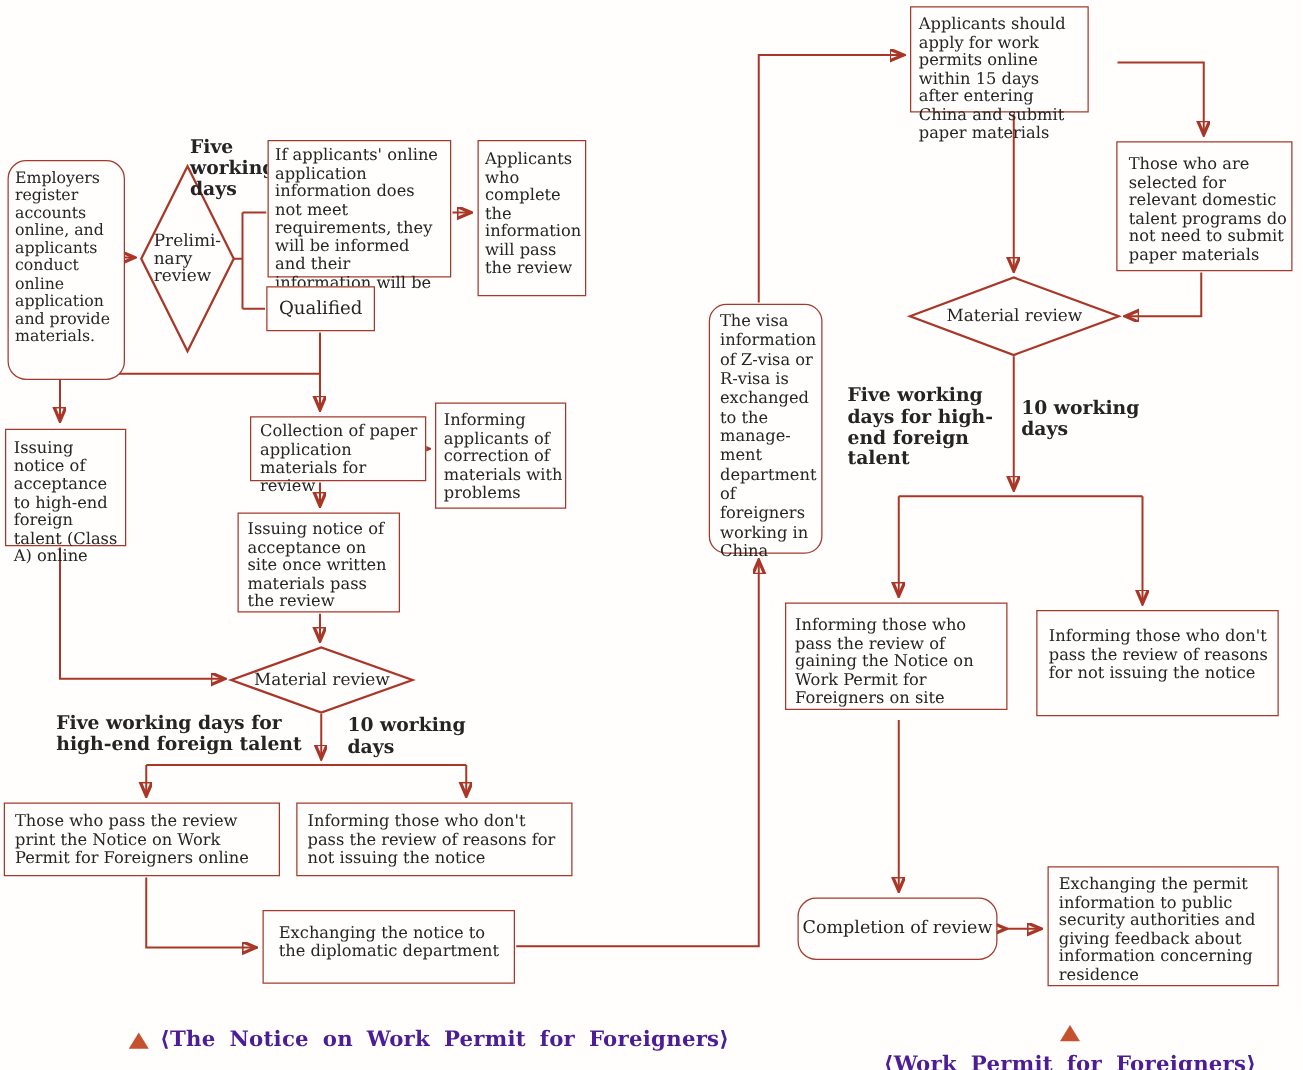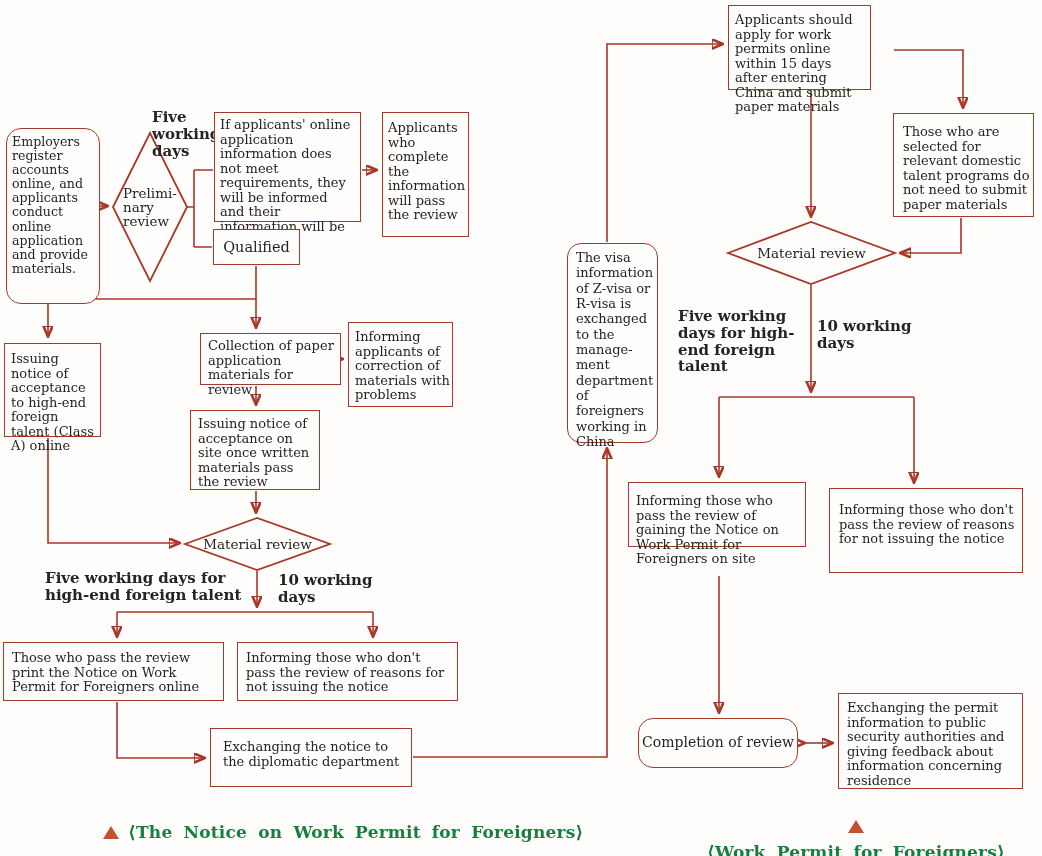--- a/index.html
+++ b/index.html
@@ -27,21 +27,21 @@
   .dlabel{
     position:absolute;box-sizing:border-box;text-align:center;
     font-size:13.5px;line-height:1.05;background:transparent;
   }
   .flabel{
     position:absolute;box-sizing:border-box;
     font-size:15px;line-height:1.12;background:transparent;font-weight:bold;
   }
   .legend{
     position:absolute;display:flex;align-items:center;gap:9px;
-    font-size:17px;font-weight:bold;color:#15803d;word-spacing:5px;letter-spacing:.2px;
+    font-size:17px;font-weight:bold;color:#4c1d95;word-spacing:5px;letter-spacing:.2px;
   }
   .tri{
     width:0;height:0;flex:0 0 auto;
     border-left:8px solid transparent;border-right:8px solid transparent;
     border-bottom:13px solid var(--legend-marker);
   }
 </style>
 </head>
 <body>
 
@@ -129,21 +129,21 @@
   <div class="node" style="left:728px;top:5px;width:143px;height:85px;padding:7px 3px 2px 6px;">Applicants should apply for work permits online within 15 days after entering China and submit paper materials</div>
 
   <div class="node" style="left:893px;top:113px;width:141px;height:104px;padding:11px 3px 2px 9px;">Those who are selected for relevant domestic talent programs do not need to submit paper materials</div>
 
   <div class="dlabel" style="left:728px;top:246px;width:167px;">Material review</div>
 
   <div class="flabel" style="left:678px;top:308px;width:130px;">Five working days for high-end foreign talent</div>
 
   <div class="flabel" style="left:817px;top:318px;width:120px;">10 working days</div>
 
-  <div class="node" style="left:628px;top:482px;width:178px;height:65px;padding:11px 3px 2px 7px;">Informing those who pass the review of gaining the Notice on Work Permit for Foreigners on site</div>
+  <div class="node" style="left:628px;top:482px;width:178px;height:86px;padding:11px 3px 2px 7px;">Informing those who pass the review of gaining the Notice on Work Permit for Foreigners on site</div>
 
   <div class="node" style="left:829px;top:488px;width:194px;height:85px;padding:14px 3px 2px 9px;">Informing those who don't pass the review of reasons for not issuing the notice</div>
 
   <div class="node rounded center" style="left:638px;top:718px;width:160px;height:50px;font-size:14px;">Completion of review</div>
 
   <div class="node" style="left:838px;top:693px;width:185px;height:96px;padding:7px 3px 2px 8px;">Exchanging the permit information to public security authorities and giving feedback about information concerning residence</div>
 
   <div class="legend" style="left:103px;top:822px;">
     <span class="tri"></span>
     <span>⟨The Notice on Work Permit for Foreigners⟩</span>

